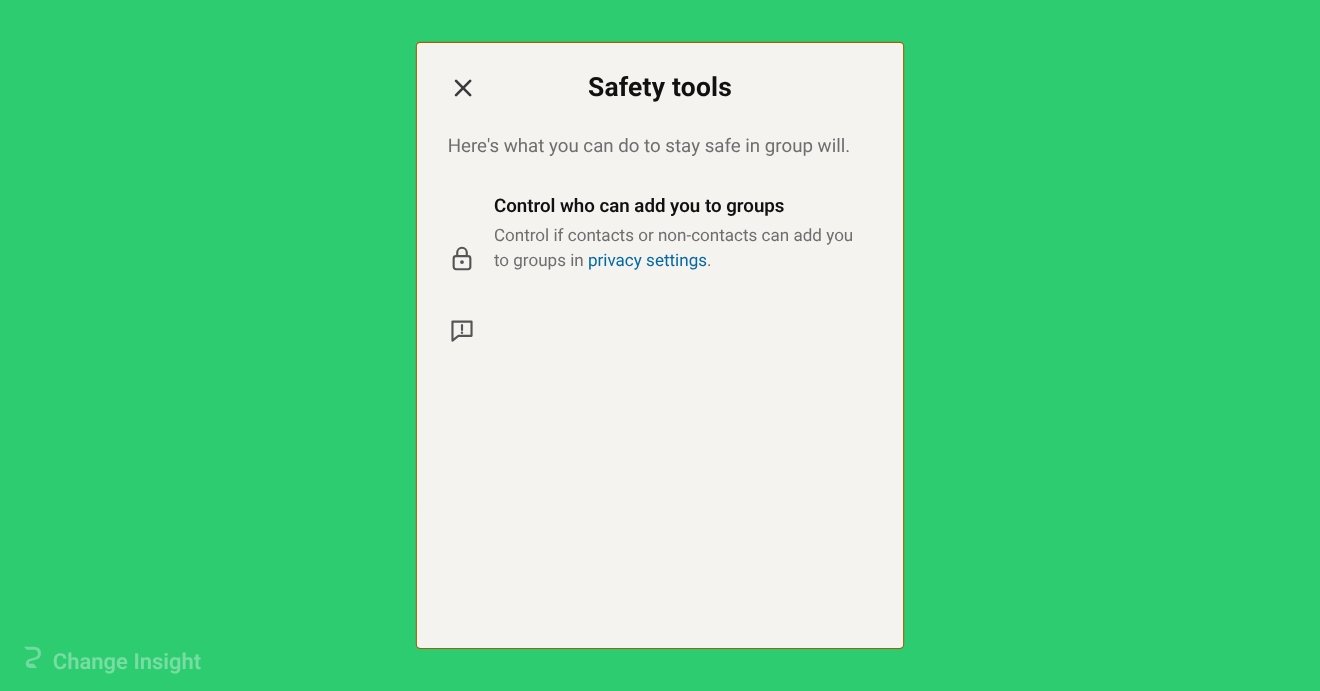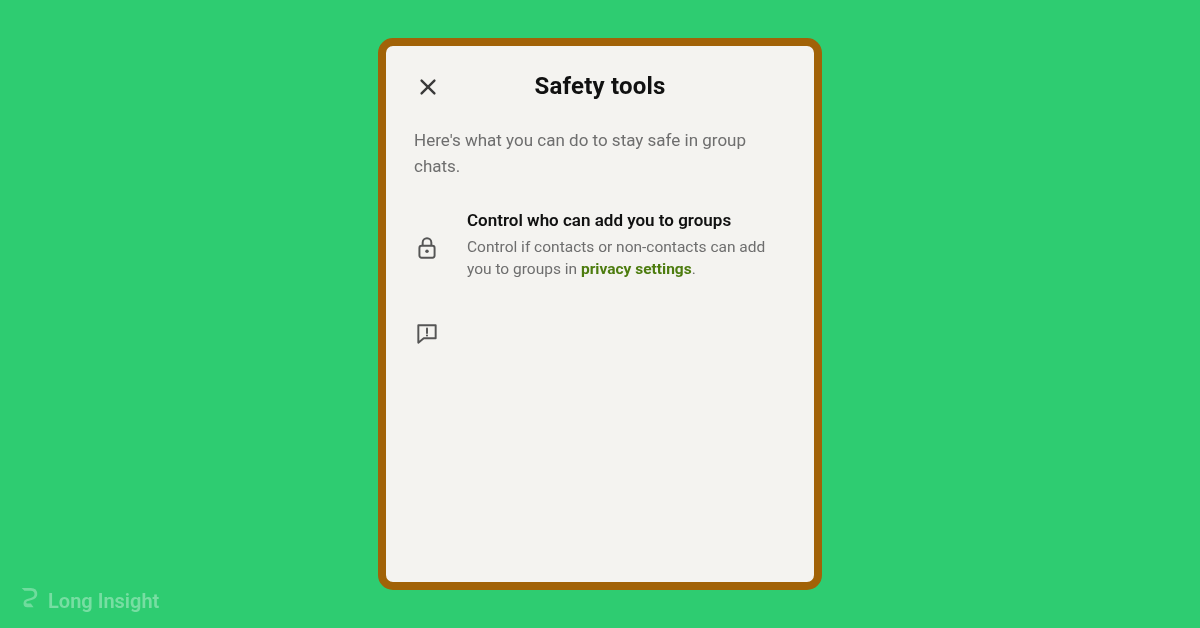--- a/index.html
+++ b/index.html
@@ -22,22 +22,22 @@
       color: rgba(255,255,255,0.35);
       font-weight: 600;
       font-size: 20px;
       user-select: none;
     }
     .watermark svg { width: 22px; height: 22px; opacity: 0.9; }
     .card {
       width: 444px;
       height: 552px;
       background: #f4f3f0;
-      border: 8px solid #a16207;
-      border-radius: 15px;
+      border: 1px solid #a16207;
+      border-radius: 4px;
       padding: 26px 28px 24px 28px;
       position: relative;
     }
     .header {
       position: relative;
       height: 34px;
       margin-bottom: 22px;
     }
     .close {
       position: absolute;
@@ -62,22 +62,22 @@
       letter-spacing: 0.2px;
     }
     .intro {
       font-size: 17px;
       line-height: 1.5;
       color: #6e6e6e;
       margin-bottom: 30px;
     }
     .item {
       display: flex;
-      align-items: center;
-      gap: 27px;
+      align-items: flex-end;
+      gap: 16px;
       margin-bottom: 34px;
     }
     .item:last-child { margin-bottom: 0; }
     .icon-slot {
       width: 26px;
       min-width: 26px;
       height: 26px;
       margin-top: 6px;
       color: #555;
       display: flex;
@@ -92,43 +92,43 @@
       color: #111;
       margin-bottom: 4px;
       line-height: 1.35;
     }
     .item-desc {
       font-size: 15.5px;
       line-height: 1.45;
       color: #6e6e6e;
     }
     .item-desc a.link {
-      color: #4d7c0f;
-      font-weight: 700;
+      color: #0369a1;
+      font-weight: 400;
       text-decoration: none;
       cursor: pointer;
     }
   </style>
 </head>
 <body>
 
 <div class="card">
   <div class="header">
     <button class="close">
       <span>
         <svg viewBox="0 0 24 24" fill="none" stroke="currentColor" stroke-width="2.6" stroke-linecap="round">
           <line x1="5" y1="5" x2="19" y2="19"></line>
           <line x1="19" y1="5" x2="5" y2="19"></line>
         </svg>
       </span>
     </button>
     <div class="title">Safety tools</div>
   </div>
 
-  <p class="intro">Here's what you can do to stay safe in group chats.</p>
+  <p class="intro">Here's what you can do to stay safe in group will.</p>
 
   <div class="item">
     <div class="icon-slot">
       <svg viewBox="0 0 24 24" fill="none" stroke="currentColor" stroke-width="1.8" stroke-linejoin="round">
         <rect x="5" y="10" width="14" height="11" rx="2"></rect>
         <path d="M8 10V7a4 4 0 0 1 8 0v3"></path>
         <circle cx="12" cy="15" r="1.6" fill="currentColor" stroke="none"></circle>
       </svg>
     </div>
     <div class="item-body">
@@ -150,14 +150,14 @@
   </div>
 
 </div>
 
 <div class="watermark">
   <span>
     <svg viewBox="0 0 24 24" fill="currentColor">
       <path d="M7 3 L14 3 Q18 3 18 7 Q18 10 14 11 L10 12 Q6 13 6 17 Q6 21 10 21 L17 21 L14 17 L10 17 Q9 17 9 16 Q9 15 10 14.5 L14 13.5 Q21 12 21 7 Q21 0 14 0 L4 0 Z" transform="translate(0,1)"></path>
     </svg>
   </span>
-  <span>Long Insight</span>
+  <span>Change Insight</span>
 </div>
 
 </body></html>

